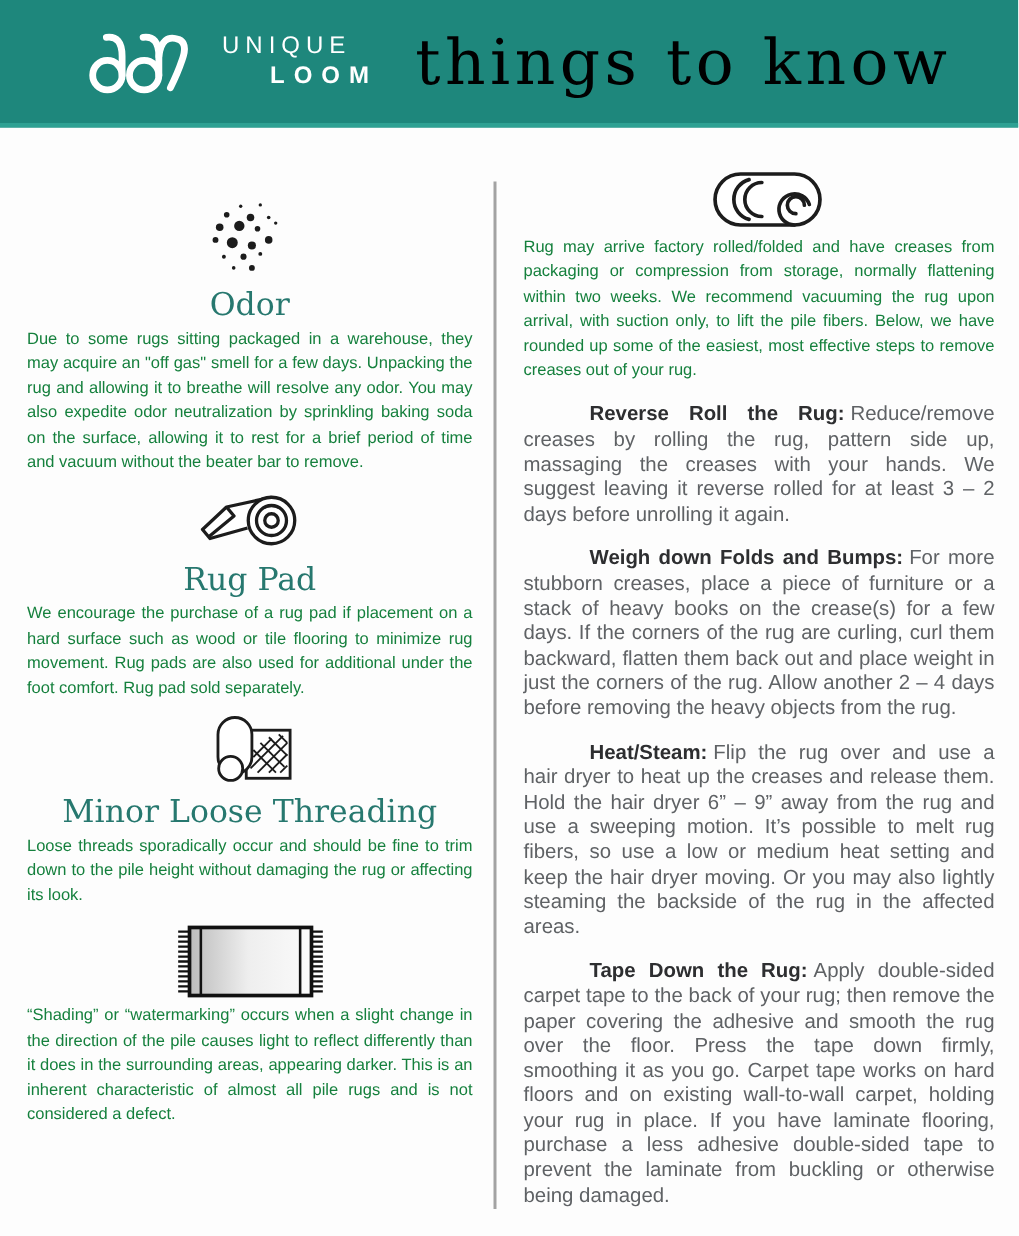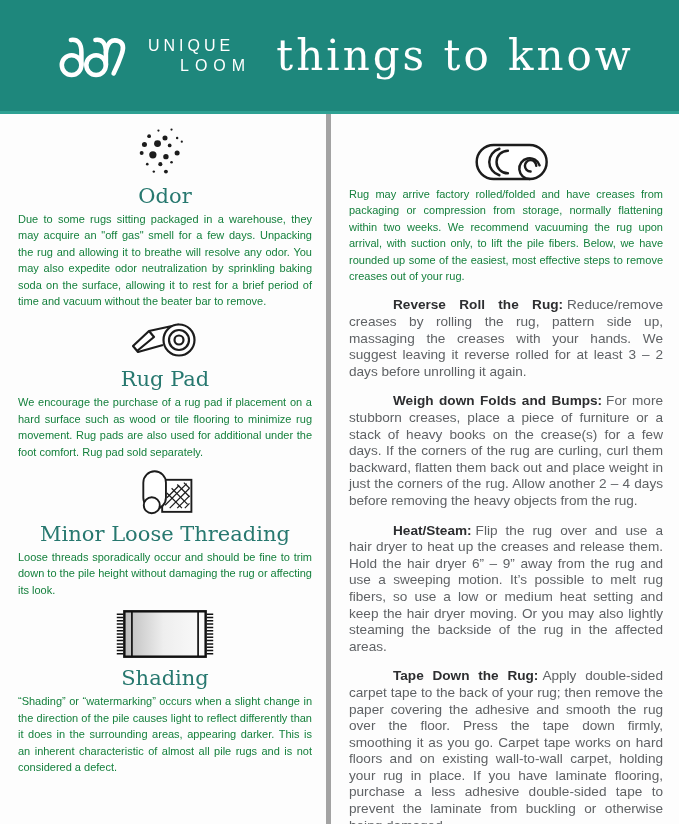--- a/index.html
+++ b/index.html
@@ -3,37 +3,37 @@
 <meta charset="utf-8">
 <style>
   * { margin:0; padding:0; box-sizing:border-box; }
   html,body { background:#ffffff; }
   .page {
     width:679px; height:824px; margin:0 auto; background:#fdfdfd;
     font-family:"Liberation Sans", sans-serif; overflow:hidden; position:relative;
   }
   
   .header {
-    height:114px; background:#1e877c; display:flex; align-items:center;
+    height:85px; background:#1e877c; display:flex; align-items:center;
     border-bottom:3px solid #2ea193; padding:0 26px 0 52px;
   }
   .brand { display:flex; align-items:center; gap:12px; }
   .brand-logo { width:84px; height:56px; }
   .brand-text { color:#ffffff; line-height:1.25; }
   .brand-line1 { font-size:16px; letter-spacing:4px; font-weight:400; }
-  .brand-line2 { font-size:16px; letter-spacing:6px; font-weight:400; text-align:right;margin-left:32px; }
+  .brand-line2 { font-size:16px; letter-spacing:6px; font-weight:700; text-align:right;margin-left:32px; }
   .header-title {
-    flex:1; text-align:center; color:#ffffff;
+    flex:1; text-align:center; color:#000000;
     font-family:"DejaVu Serif", serif; font-size:42px; letter-spacing:3px;
     font-weight:400; padding-left:6px;
   }
   
   .content { display:flex; height:721px; }
   .col { padding:10px 14px 0 18px; }
-  .col-left  { width:331px; border-right:5px solid #a3a3a3; }
+  .col-left  { width:331px; border-right:2px solid #a3a3a3;margin-top:36px; }
   .col-right { width:348px; padding:10px 16px 0 18px; }
   .section { margin-bottom:8px; }
   .icon-row { display:flex; justify-content:center; align-items:flex-end; }
   .sec-heading {
     text-align:center; font-family:"DejaVu Serif", serif; font-weight:400;
     color:#27786f; font-size:21px; margin:4px 0 3px 0;
   }
   .sec-body {
     color:#15803d; font-size:11px; line-height:16.4px; text-align:justify;
   }
@@ -152,21 +152,20 @@
               </linearGradient>
             </defs>
             <g stroke="#111111" stroke-width="1.6">
               <path d="M4 8 h7 M4 11.5 h7 M4 15 h7 M4 18.5 h7 M4 22 h7 M4 25.5 h7 M4 29 h7 M4 32.5 h7 M4 36 h7 M4 39.5 h7 M4 43 h7 M4 46.5 h7 M4 50 h7"></path>
               <path d="M99 8 h7 M99 11.5 h7 M99 15 h7 M99 18.5 h7 M99 22 h7 M99 25.5 h7 M99 29 h7 M99 32.5 h7 M99 36 h7 M99 39.5 h7 M99 43 h7 M99 46.5 h7 M99 50 h7"></path>
             </g>
             <rect x="12" y="5" width="86" height="48" fill="url(#shadegrad)" stroke="#111111" stroke-width="2.6"></rect>
             <path d="M20 5 V53 M90 5 V53" stroke="#111111" stroke-width="1.8"></path>
           </svg>
         </div>
-        <h2 class="sec-heading">Shading</h2>
         <p class="sec-body">“Shading” or “watermarking” occurs when a slight change in the direction of the pile causes light to reflect differently than it does in the surrounding areas, appearing darker. This is an inherent characteristic of almost all pile rugs and is not considered a defect.</p>
       </div>
 
     </div>
 
     <div class="col col-right">
 
       <div class="section">
         <div class="icon-row" style="padding-top:14px;">
           <svg class="ico" width="104" height="48" viewBox="0 0 110 50" aria-hidden="true">

